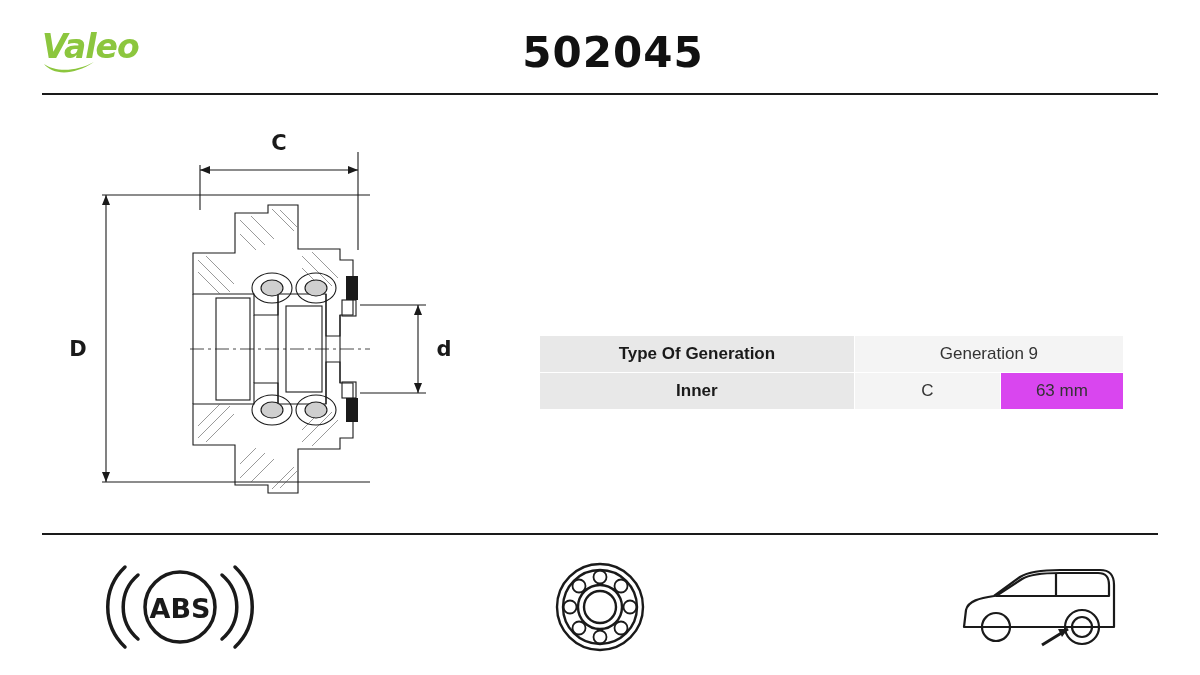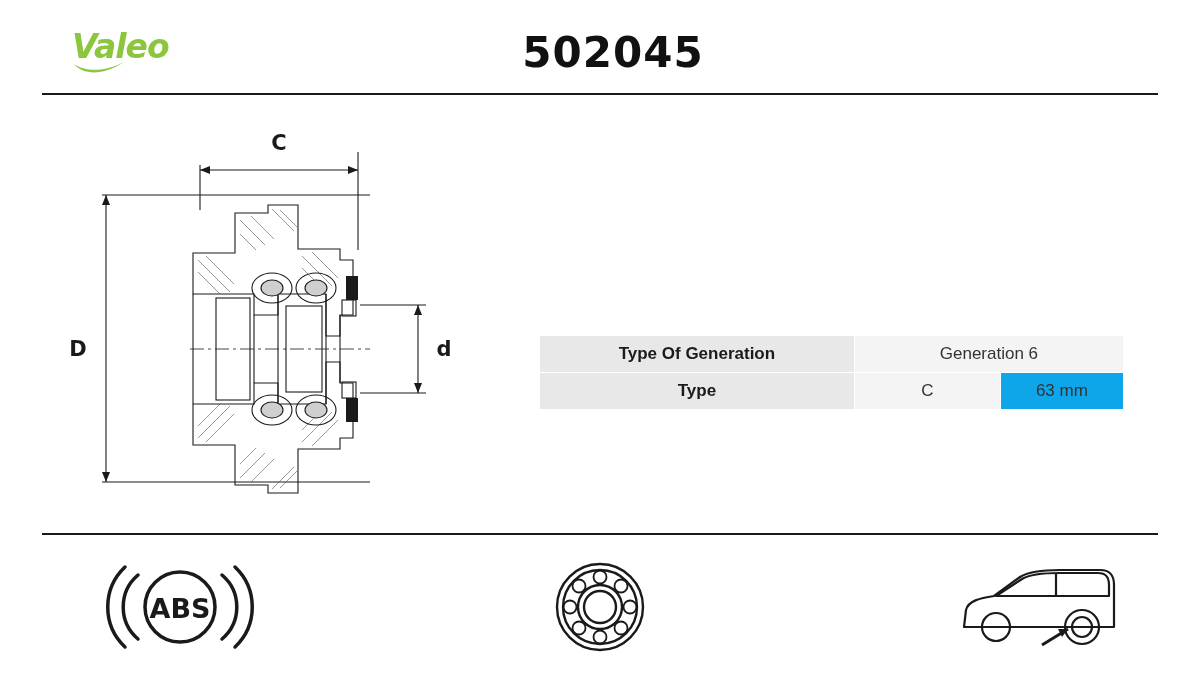--- a/index.html
+++ b/index.html
@@ -26,21 +26,20 @@
     left: 0; top: 0;
     width: 1200px;
     height: 96px;
   }
   .logo {
     position: absolute;
     left: 42px;
     top: 30px;
     width: 170px;
     height: 52px;
-    margin-left: 30px;
   }
   .logo-text {
     font-family: "DejaVu Sans", sans-serif;
     font-weight: bold;
     font-style: italic;
     font-size: 33px;
     letter-spacing: -1px;
     color: #8cc63e;
     line-height: 34px;
   }
@@ -116,21 +115,21 @@
   }
   .spec-sym {
     width: 146px;
     background: #f4f4f4;
     text-align: center;
     color: #333333;
     font-size: 17px;
   }
   .spec-val {
     width: 123px;
-    background: #0ea5e9;
+    background: #d946ef;
     text-align: center;
     color: #333333;
     font-size: 17px;
   }
   .spec-wide {
     background: #f4f4f4;
     text-align: center;
     color: #333333;
     font-size: 17px;
   }
@@ -271,24 +270,24 @@
 
     <text x="38" y="246" font-family="DejaVu Sans, sans-serif" font-size="21" font-weight="bold" fill="#1a1a1a" text-anchor="middle">D</text>
     <text x="239" y="40" font-family="DejaVu Sans, sans-serif" font-size="21" font-weight="bold" fill="#1a1a1a" text-anchor="middle">C</text>
     <text x="404" y="246" font-family="DejaVu Sans, sans-serif" font-size="21" font-weight="bold" fill="#1a1a1a" text-anchor="middle">d</text>
   </svg>
 
   <table class="spec-table">
     <tbody>
       <tr>
         <td class="spec-label">Type Of Generation</td>
-        <td class="spec-wide" colspan="2">Generation 6</td>
+        <td class="spec-wide" colspan="2">Generation 9</td>
       </tr>
       <tr>
-        <td class="spec-label">Type</td>
+        <td class="spec-label">Inner</td>
         <td class="spec-sym">C</td>
         <td class="spec-val">63 mm</td>
       </tr>
     </tbody>
   </table>
 
   <div class="rule-bottom"></div>
 
   <div class="footer">
 

